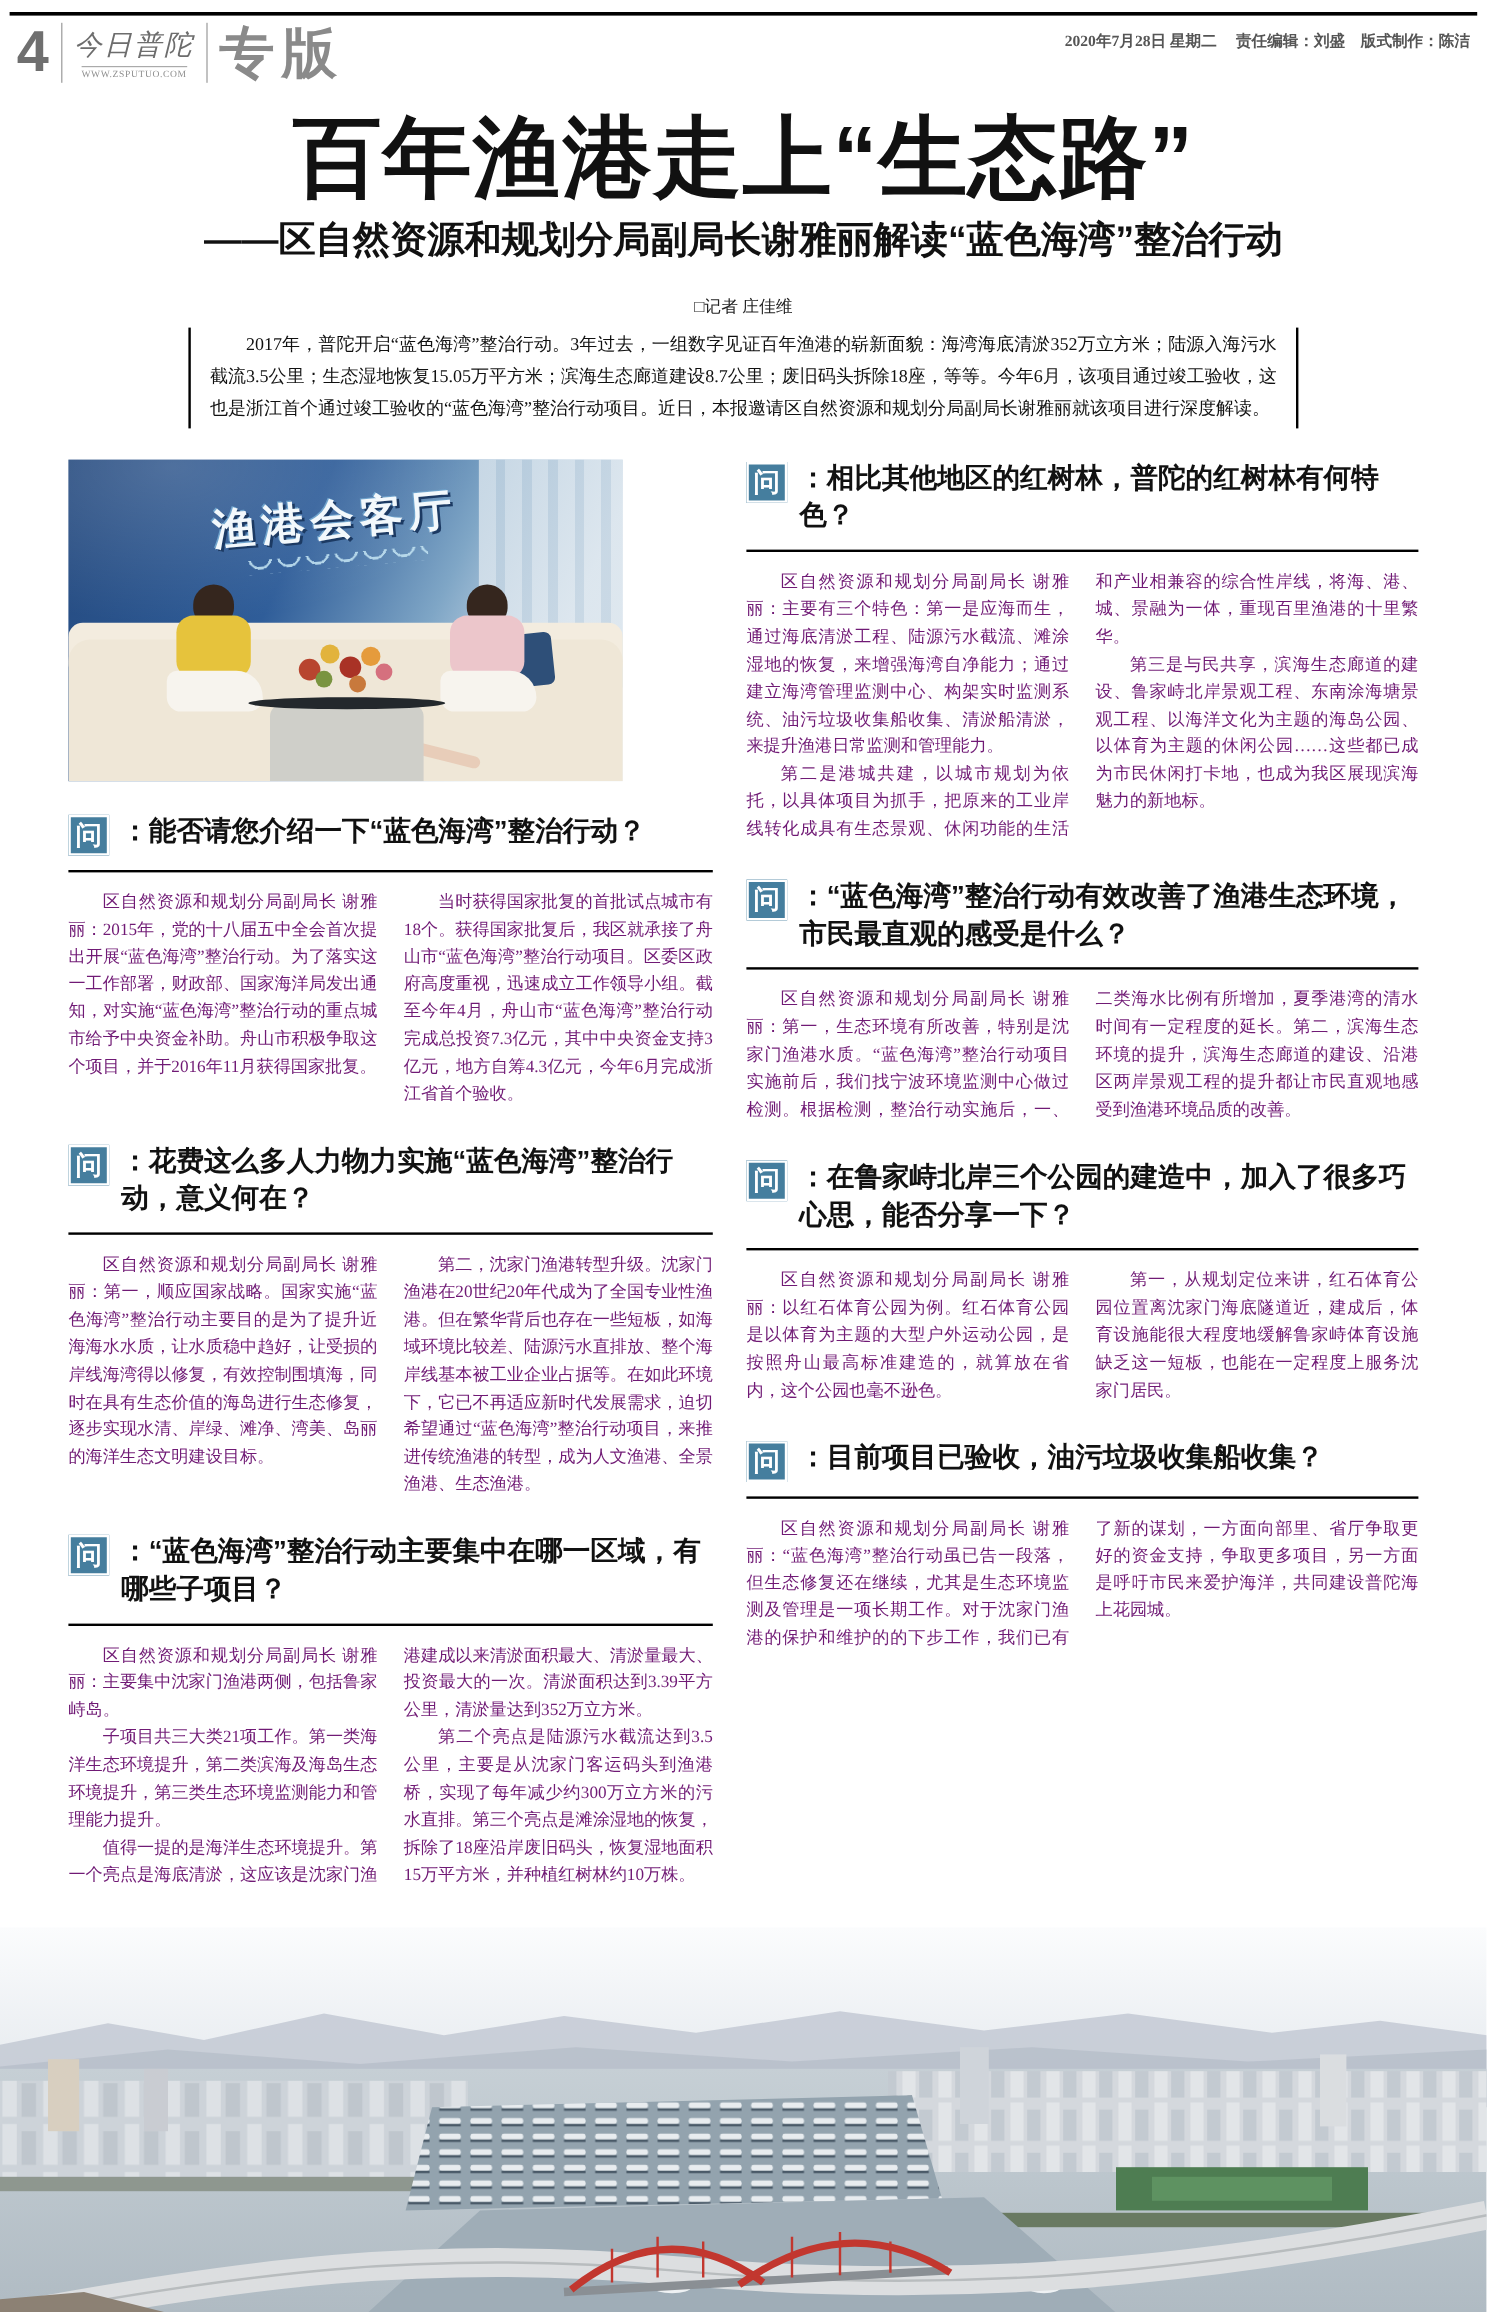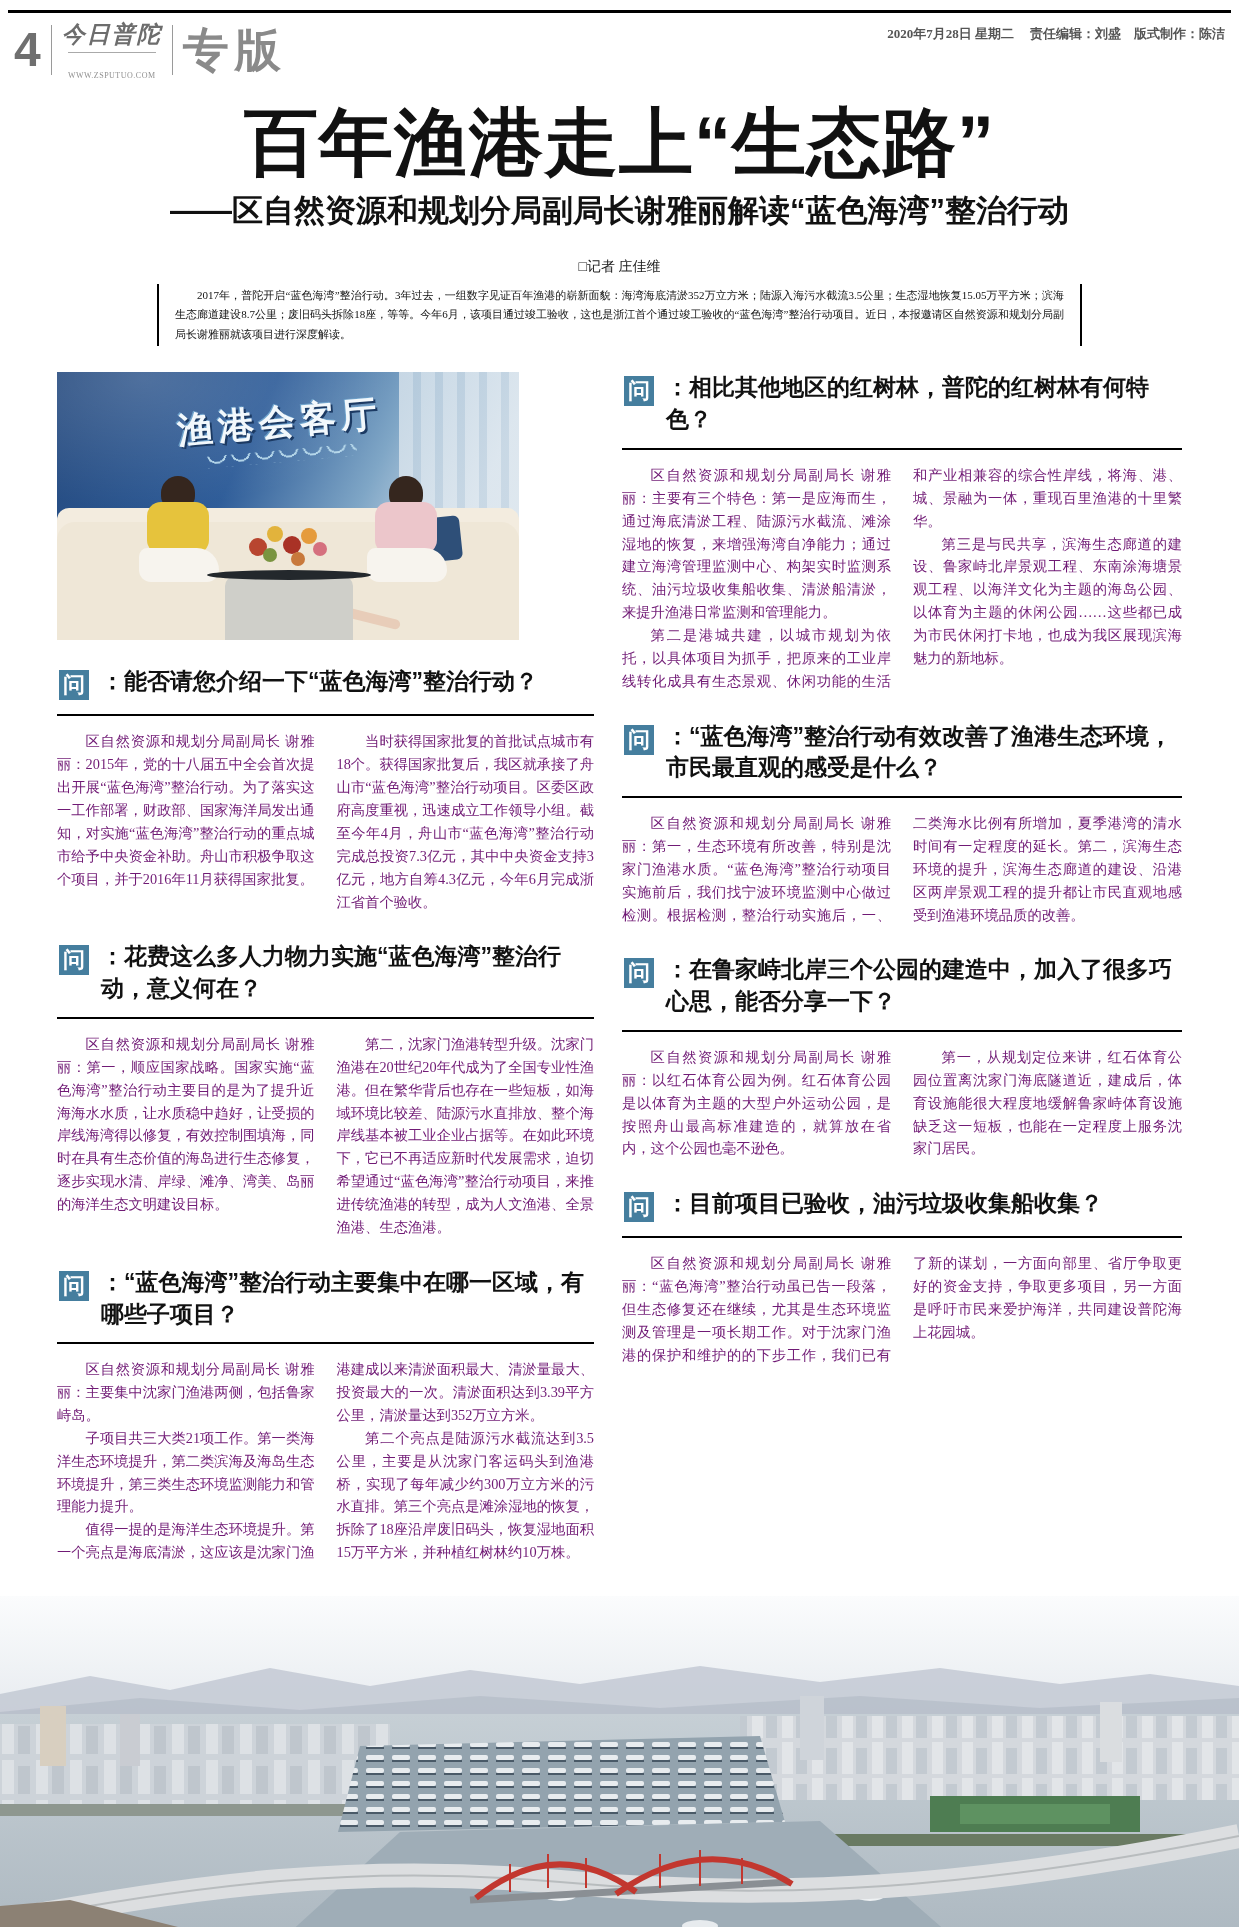--- a/index.html
+++ b/index.html
@@ -7,31 +7,31 @@
   body { width:1239px; color:#111; font-family:"Liberation Serif", serif; }
   .page { position:relative; width:1239px; min-height:1927px; background:#fff; overflow:hidden; }
 
   
   .toprule { height:3px; background:#000; margin:10px 8px 0 8px; }
   .header-row { display:flex; justify-content:space-between; align-items:flex-start; padding:6px 14px 0 14px; }
   .header-left { display:flex; align-items:center; gap:10px; }
   .pagenum { font-family:"Liberation Sans", sans-serif; font-size:48px; line-height:1; color:#6f6f6f; font-weight:bold; }
   .vbar { width:1px; height:50px; background:#9a9a9a; }
   .masthead { display:flex; flex-direction:column; align-items:center; }
-  .masthead-name { font-size:23px; font-weight:700; font-style:italic; color:#6d6d6d; letter-spacing:2px; }
-  .masthead-url { font-size:8px; color:#8f8f8f; border-top:1px solid #aaa; margin-top:2px; padding-top:18px; letter-spacing:.5px; }
+  .masthead-name { font-size:23px; font-weight:400; font-style:italic; color:#6d6d6d; letter-spacing:2px; }
+  .masthead-url { font-size:8px; color:#8f8f8f; border-top:1px solid #aaa; margin-top:2px; padding-top:1px; letter-spacing:.5px; }
   .section-title { font-family:"Liberation Sans", sans-serif; font-size:46px; font-weight:900; color:#8a8a8a; letter-spacing:6px; line-height:1; }
   .header-right { font-size:13px; font-weight:bold; color:#555; display:flex; gap:16px; padding-top:6px; }
 
   
   .head-block { text-align:center; padding:0 57px; }
   .title { font-family:"Liberation Sans", sans-serif; font-size:74px; font-weight:900; letter-spacing:1px; margin:24px 0 8px 0; line-height:1.05; }
   .subtitle { font-family:"Liberation Sans", sans-serif; font-size:31px; font-weight:900; margin:0 0 26px 0; }
   .byline { font-size:14px; margin-bottom:8px; color:#222; }
-  .intro-box { width:925px; margin:0 auto; border-left:2px solid #000; border-right:2px solid #000; padding:2px 16px; text-align:justify; font-size:11px; line-height:1.78; }
+  .intro-box { width:925px; margin:0 auto; border-left:2px solid #000; border-right:2px solid #000; padding:2px 16px; text-align:justify; font-size:15px; line-height:1.78; }
   .intro-box p { margin:0; text-indent:2em; }
 
   
   .columns { display:grid; grid-template-columns:537px 1fr; gap:28px; padding:26px 57px 0 57px; }
 
   .qa { margin:0 0 28px 0; break-inside:avoid; }
   .qa-head { display:flex; align-items:flex-start; gap:10px; border-bottom:2px solid #000; padding-bottom:12px; margin-bottom:14px; }
   .q-badge { flex:0 0 auto; width:34px; height:34px; margin-top:2px; background:#457e9e; color:#fff;
              display:flex; align-items:center; justify-content:center;
              font-family:"Liberation Sans", sans-serif; font-size:22px; font-weight:bold;

